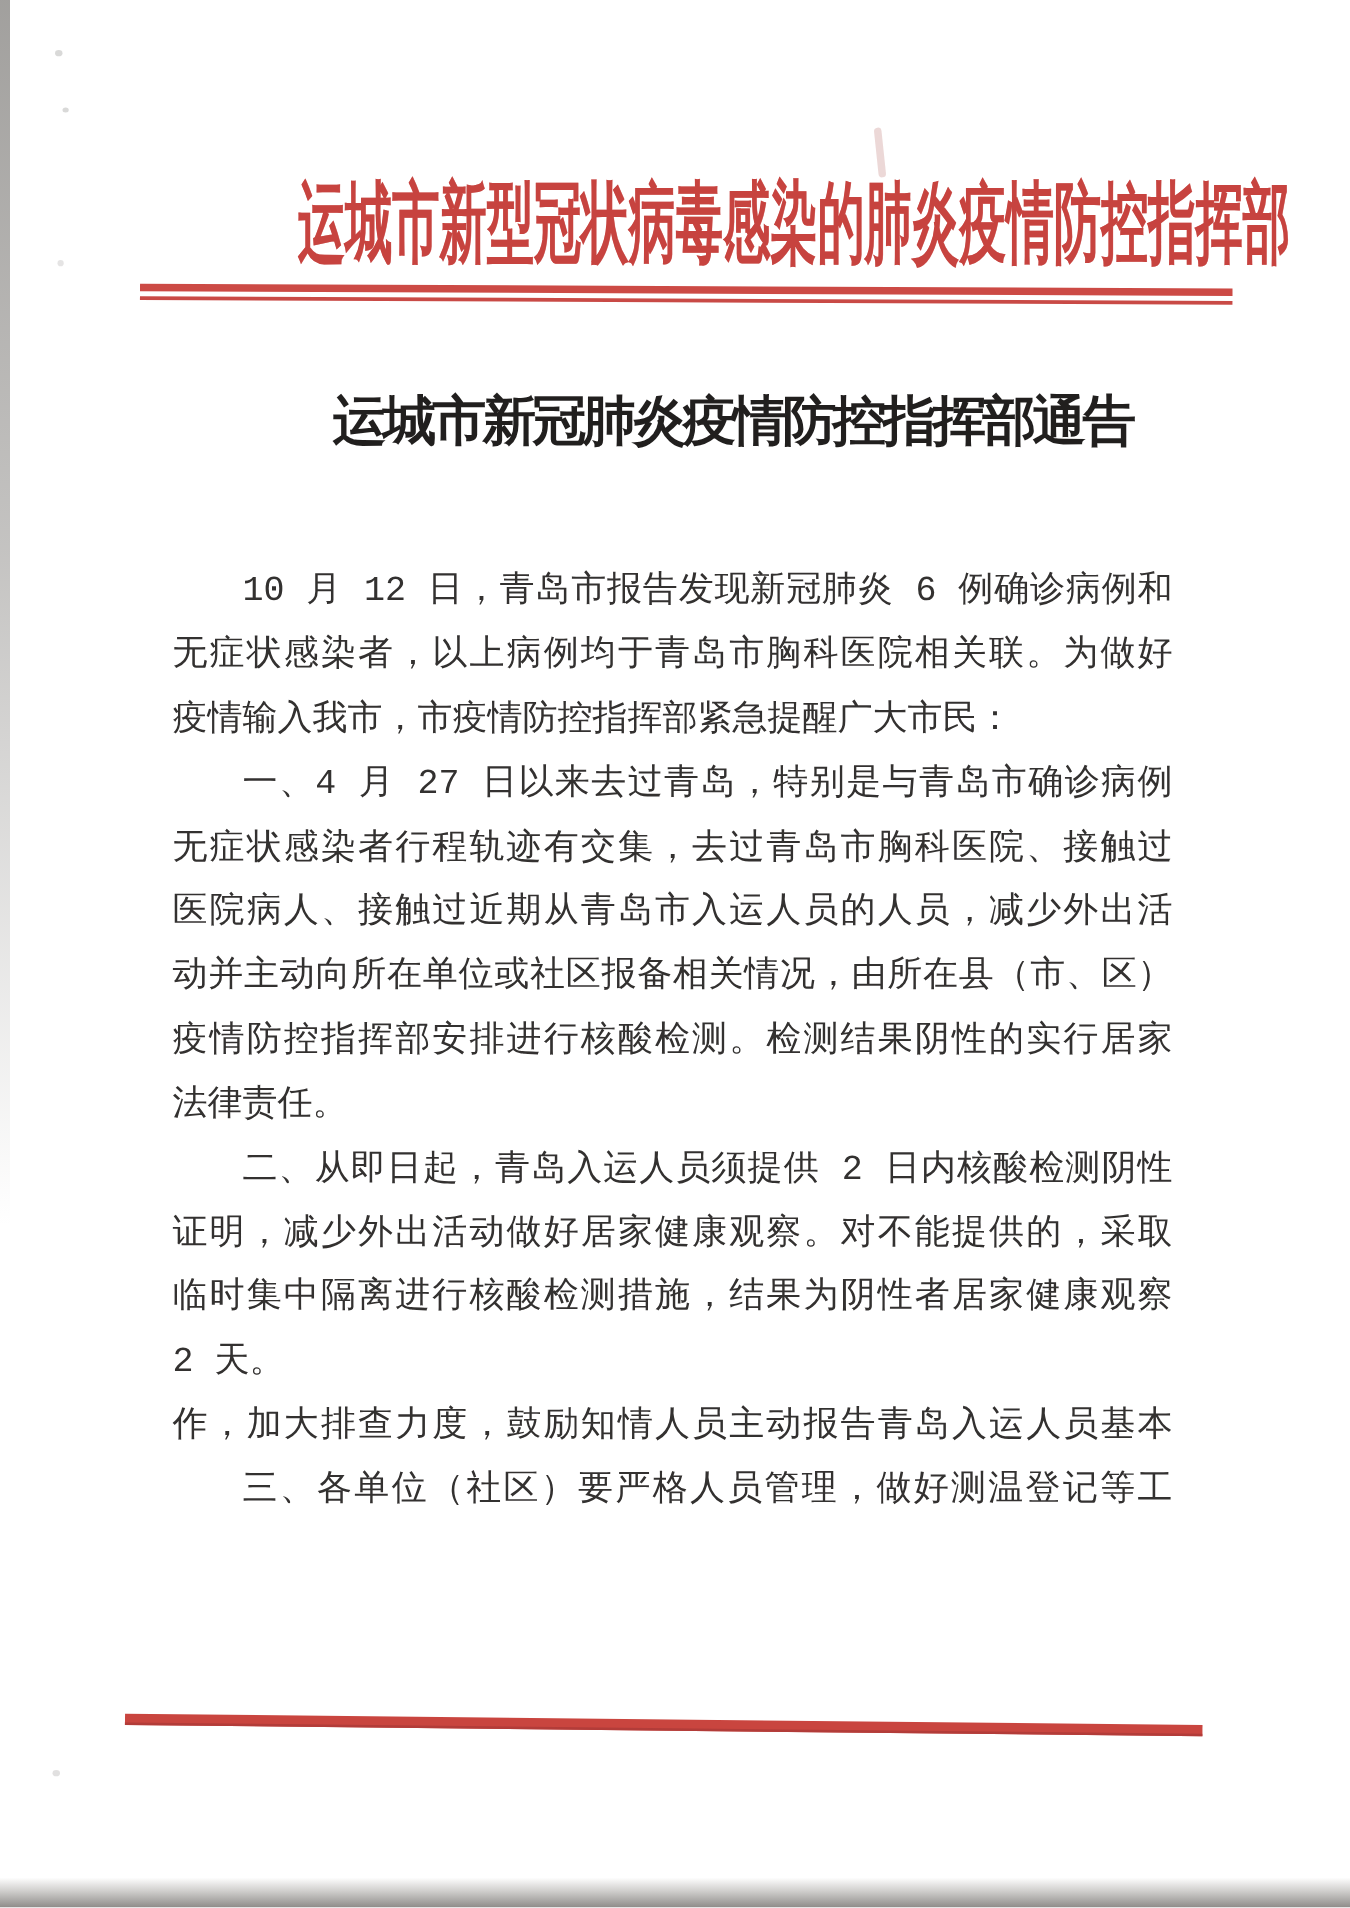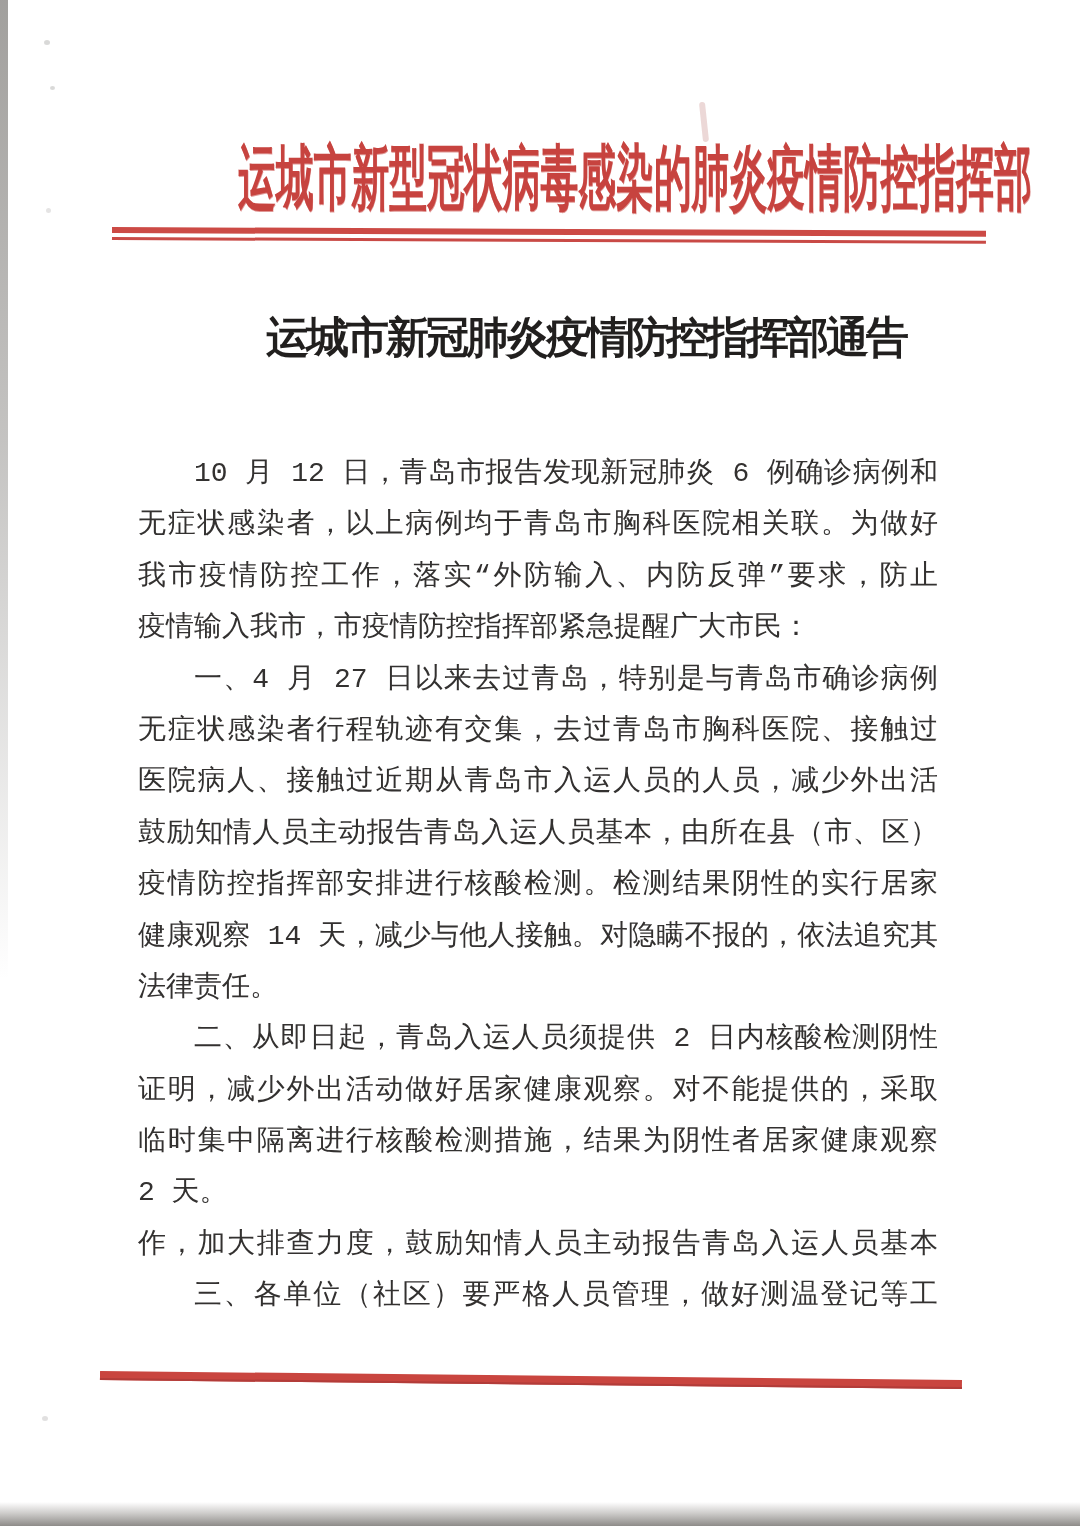--- a/index.html
+++ b/index.html
@@ -150,28 +150,26 @@
     <div class="rule-thick"></div>
     <div class="rule-gap"></div>
     <div class="rule-thin"></div>
   </div>
 
   <h1 class="doc-title">运城市新冠肺炎疫情防控指挥部通告</h1>
 
   <div class="body-block">
     <div class="bl indent">10 月 12 日，青岛市报告发现新冠肺炎 6 例确诊病例和 6 例</div>
     <div class="bl">无症状感染者，以上病例均于青岛市胸科医院相关联。为做好</div>
-    <div class="bl">我市疫情防控工作，落实“外防输入、内防反弹”要求，防止</div>
     <div class="bl end">疫情输入我市，市疫情防控指挥部紧急提醒广大市民：</div>
     <div class="bl indent">一、4 月 27 日以来去过青岛，特别是与青岛市确诊病例和</div>
     <div class="bl">无症状感染者行程轨迹有交集，去过青岛市胸科医院、接触过</div>
     <div class="bl">医院病人、接触过近期从青岛市入运人员的人员，减少外出活</div>
-    <div class="bl">鼓励知情人员主动报告青岛入运人员基本，由所在县（市、区）</div>
+    <div class="bl">动并主动向所在单位或社区报备相关情况，由所在县（市、区）</div>
     <div class="bl">疫情防控指挥部安排进行核酸检测。检测结果阴性的实行居家</div>
-    <div class="bl">健康观察 14 天，减少与他人接触。对隐瞒不报的，依法追究其</div>
     <div class="bl end">法律责任。</div>
     <div class="bl indent">二、从即日起，青岛入运人员须提供 2 日内核酸检测阴性</div>
     <div class="bl">证明，减少外出活动做好居家健康观察。对不能提供的，采取</div>
     <div class="bl">临时集中隔离进行核酸检测措施，结果为阴性者居家健康观察</div>
     <div class="bl end">2 天。</div>
     <div class="bl">作，加大排查力度，鼓励知情人员主动报告青岛入运人员基本</div>
     <div class="bl indent">三、各单位（社区）要严格人员管理，做好测温登记等工</div>
   </div>
 
   <div class="rule-bottom"></div>

